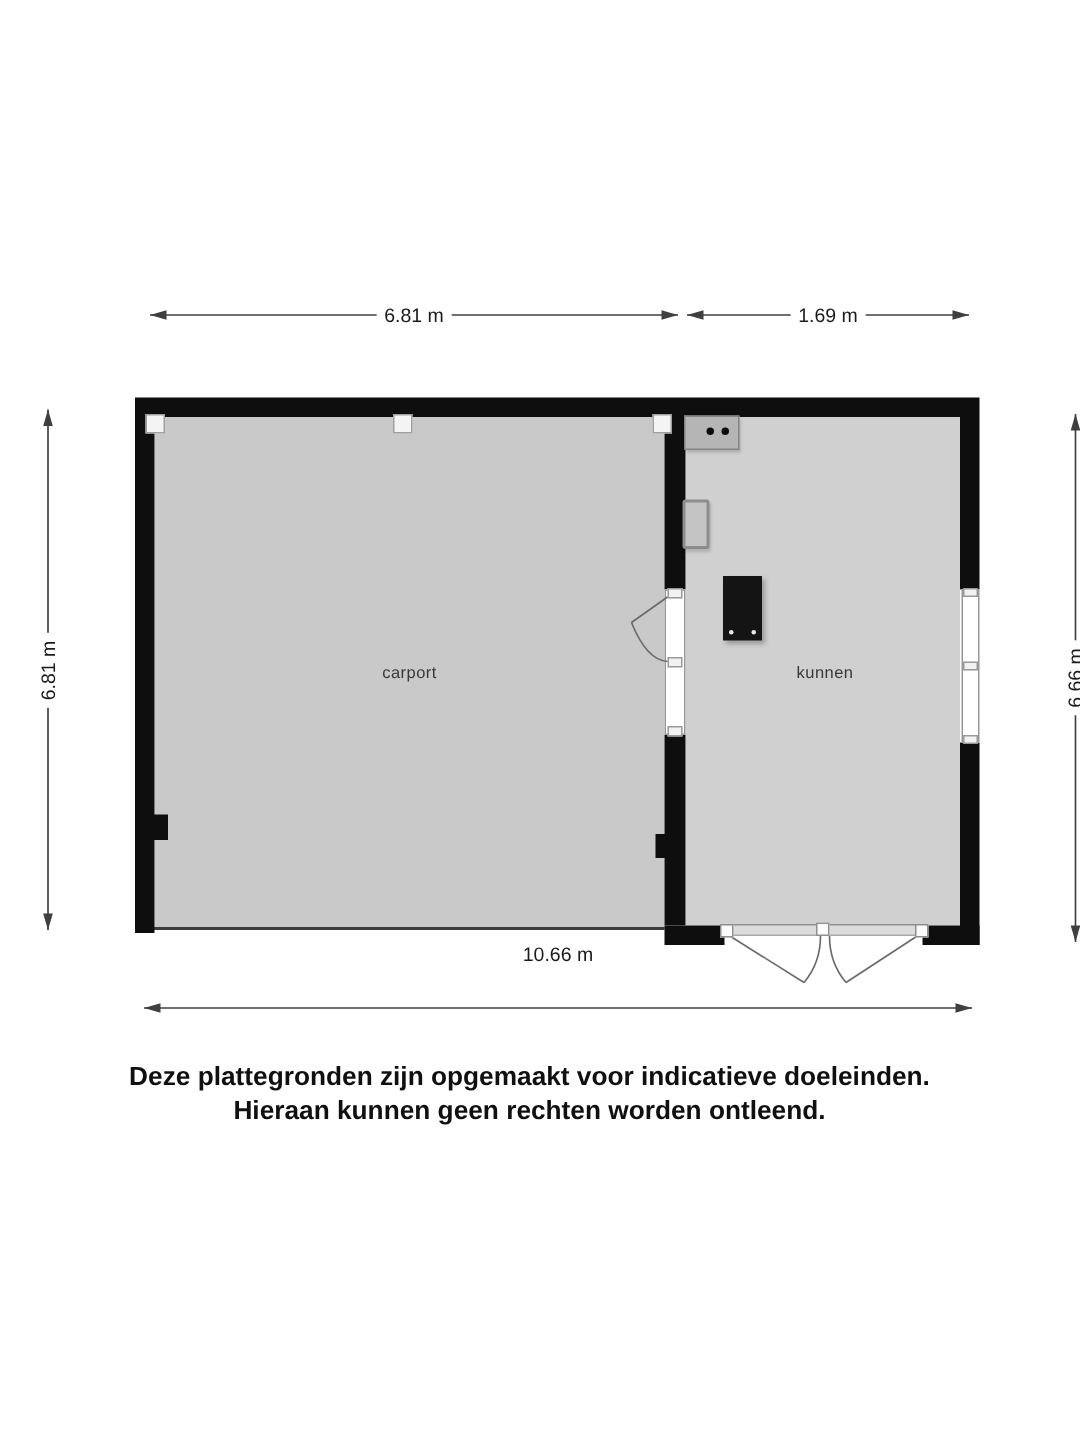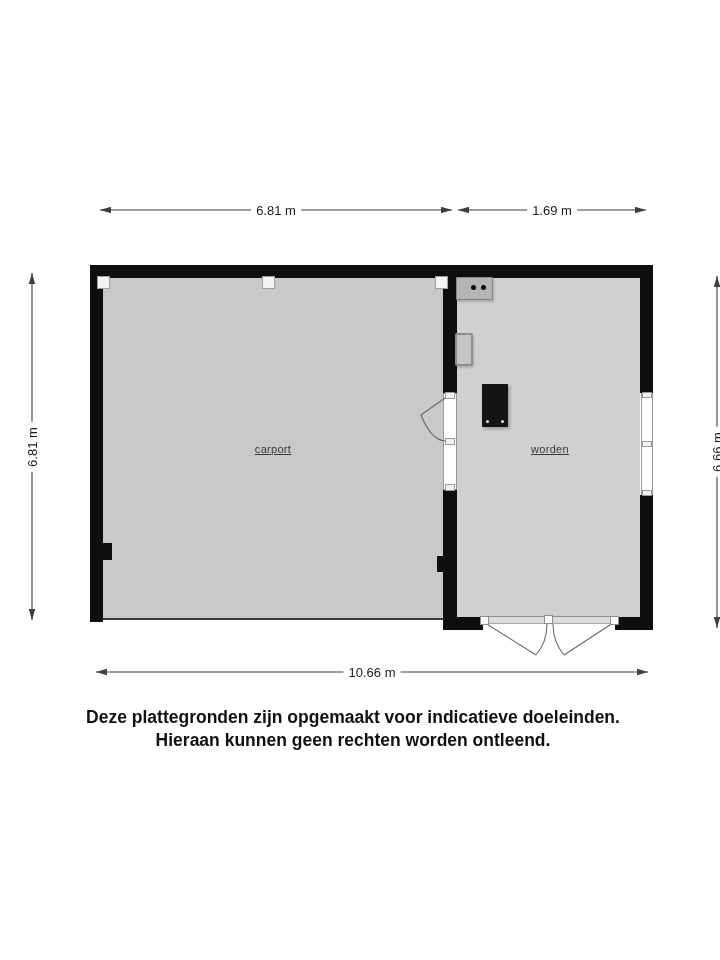--- a/index.html
+++ b/index.html
@@ -14,21 +14,21 @@
          box-sizing:border-box;z-index:4;}
   .post{position:absolute;width:13px;height:13px;background:#f4f4f4;
         border:1px solid #9f9f9f;box-sizing:border-box;z-index:3;}
   .pillar{position:absolute;background:#0e0e0e;z-index:3;}
   .frame-square{position:absolute;width:9px;height:9px;background:#fbfbfb;
         border:1px solid #8f8f8f;box-sizing:border-box;z-index:5;}
   .dim-label{position:absolute;font-size:13px;color:#1b1b1b;background:#ffffff;
         padding:0 5px;white-space:nowrap;z-index:6;transform:translate(-50%,-50%);}
   .dim-label.vert{transform:translate(-50%,-50%) rotate(-90deg);}
   .room-label{position:absolute;font-size:11px;color:#383838;z-index:6;
-        transform:translate(-50%,-50%);letter-spacing:0.3px;text-decoration:underline;}
+        transform:translate(-50%,-50%);letter-spacing:0.3px;}
   .svg-layer{position:absolute;left:0;top:0;z-index:4;pointer-events:none;}
   .fixture-top{position:absolute;left:441px;top:277px;width:37px;height:23px;
         background:#b5b5b5;border:1px solid #848484;box-sizing:border-box;z-index:3;
         box-shadow:1px 2px 2px rgba(0,0,0,0.18);}
   .burner-dot{position:absolute;width:5px;height:5px;border-radius:50%;
         background:#0c0c0c;top:7px;}
   .cabinet{position:absolute;left:440px;top:333px;width:18px;height:33px;
         background:#c4c4c4;border:2px solid #8d8d8d;border-radius:2px;
         box-sizing:border-box;z-index:3;box-shadow:1px 2px 2px rgba(0,0,0,0.15);}
   .appliance{position:absolute;left:467px;top:384px;width:26px;height:43px;
@@ -128,23 +128,23 @@
       <line x1="81" y1="672" x2="633" y2="672"></line>
       <polygon points="81,672 92,668.8 92,675.2" stroke="none"></polygon>
       <polygon points="633,672 622,668.8 622,675.2" stroke="none"></polygon>
     </g>
   </svg>
 
   <div class="dim-label" style="left:261px;top:210px;">6.81 m</div>
   <div class="dim-label" style="left:537px;top:210px;">1.69 m</div>
   <div class="dim-label vert" style="left:17px;top:447px;">6.81 m</div>
   <div class="dim-label vert" style="left:702px;top:452px;">6.66 m</div>
-  <div class="dim-label" style="left:357px;top:672px;text-align:right;">10.66 m</div>
+  <div class="dim-label" style="left:357px;top:636px;text-align:right;">10.66 m</div>
 
   <div class="room-label" style="left:258px;top:449px;">carport</div>
-  <div class="room-label" style="left:535px;top:449px;">worden</div>
+  <div class="room-label" style="left:535px;top:449px;">kunnen</div>
 
   <div class="disclaimer">
     <div>Deze plattegronden zijn opgemaakt voor indicatieve doeleinden.</div>
     <div>Hieraan kunnen geen rechten worden ontleend.</div>
   </div>
 
 </div>
 
 </body></html>

